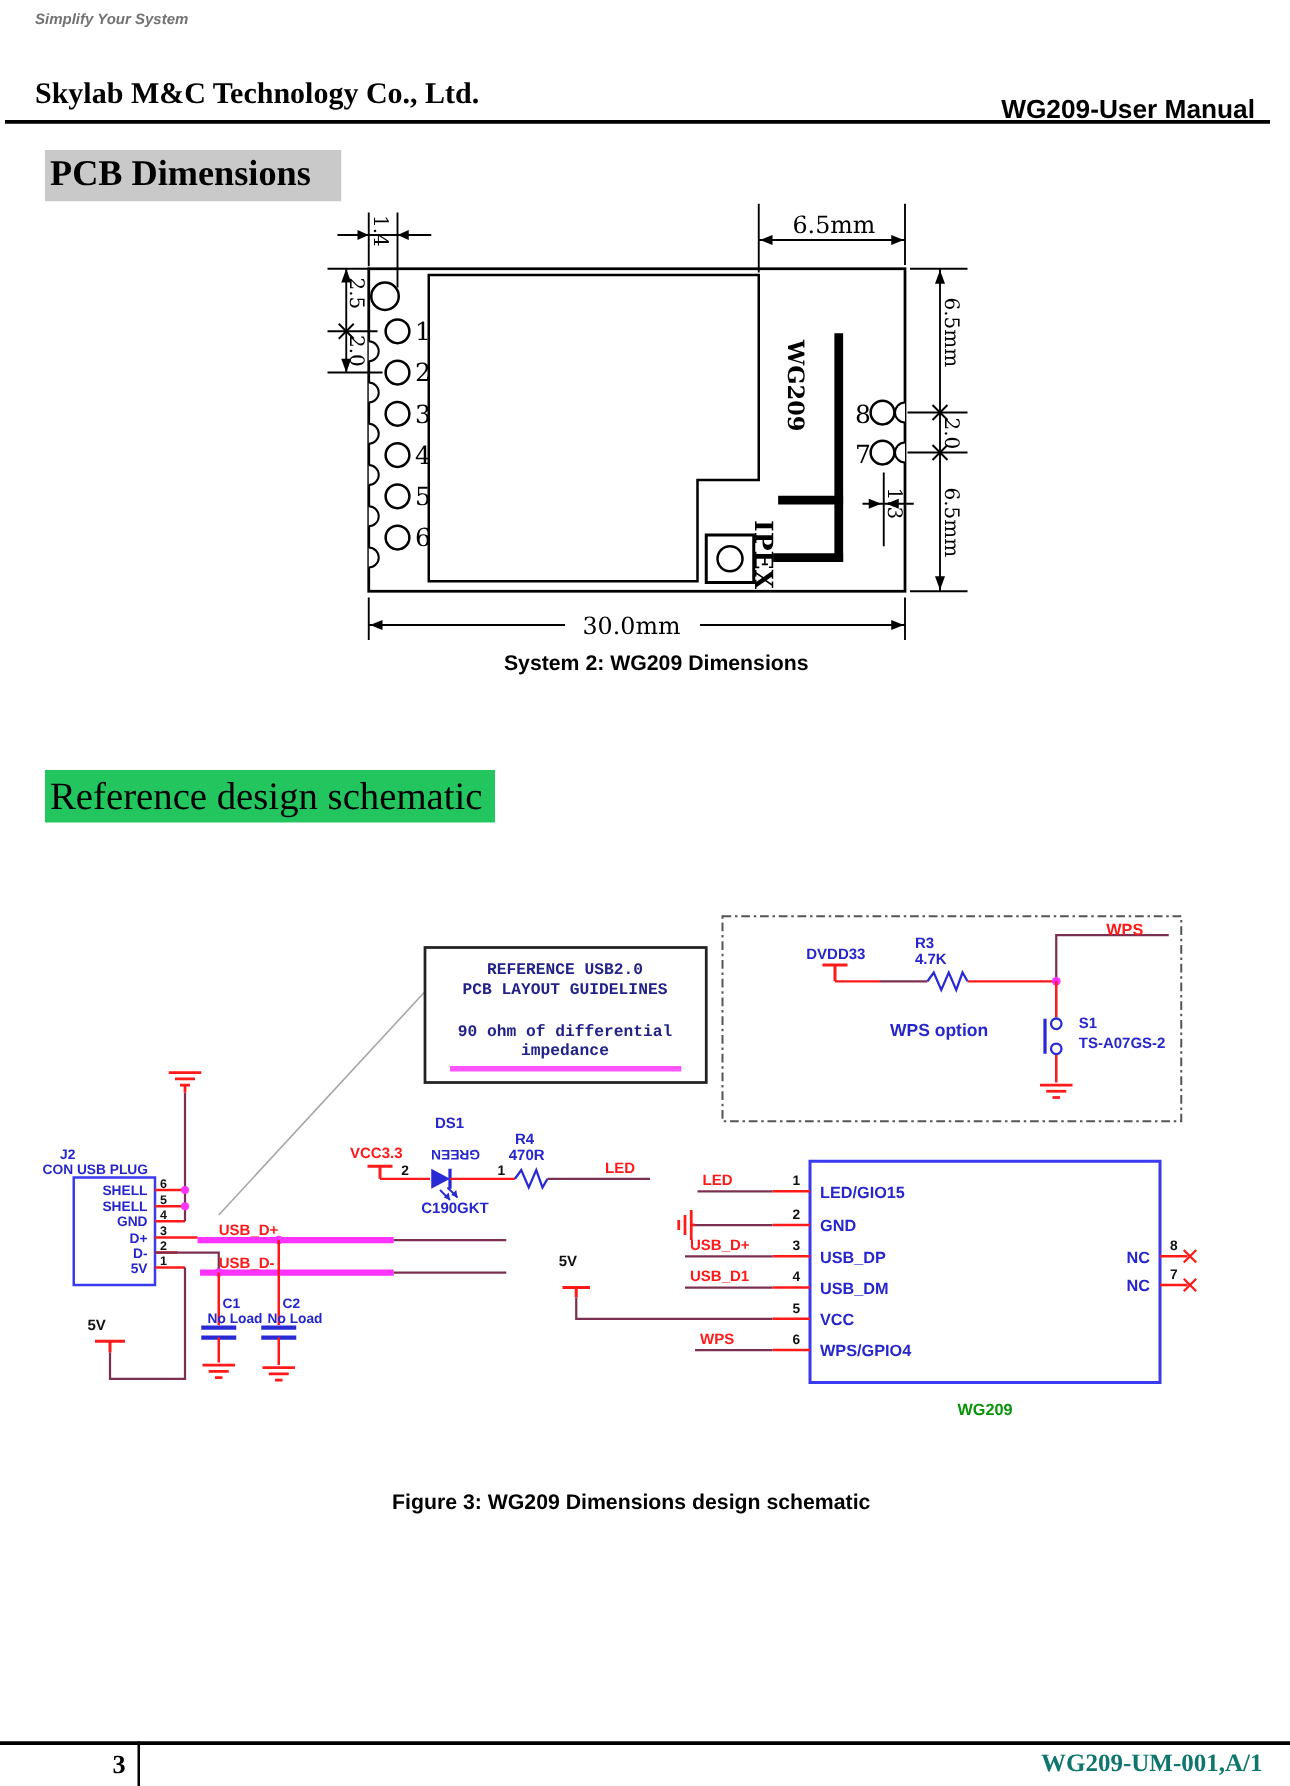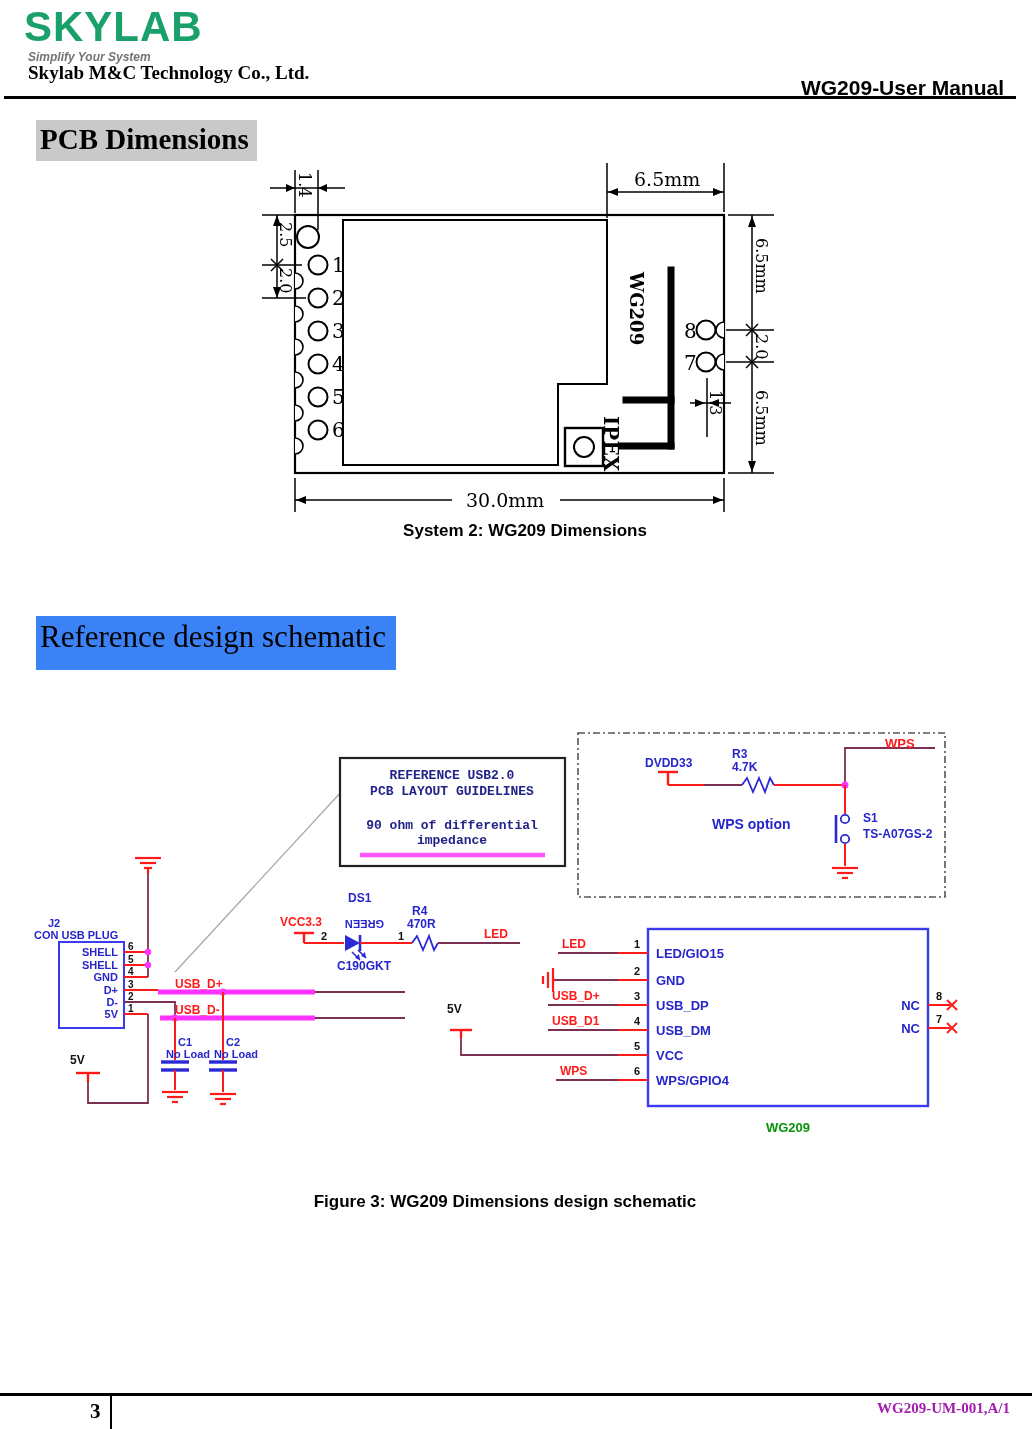--- a/index.html
+++ b/index.html
@@ -4,54 +4,53 @@
 <style>
   html,body{margin:0;padding:0;}
   body{width:1032px;height:1429px;position:relative;background:#ffffff;
        font-family:"Liberation Sans",sans-serif;overflow:hidden;}
   .abs{position:absolute;}
   
   .brand{font-family:"Liberation Sans",sans-serif;font-weight:800;font-style:normal;
          font-size:42px;letter-spacing:1px;color:#1aa06a;line-height:1;}
   .tagline{font-family:"Liberation Sans",sans-serif;font-weight:700;font-style:italic;
            font-size:12px;color:#737373;}
-  .company{font-family:"Liberation Serif",serif;font-weight:700;font-size:19px;color:#000;}
+  .company{font-family:"Liberation Serif",serif;font-weight:700;font-size:24px;color:#000;}
   .manual{font-family:"Liberation Sans",sans-serif;font-weight:700;font-size:21px;color:#000;}
   .rule{background:#000;}
   
   .h-pcb{font-family:"Liberation Serif",serif;font-weight:700;font-size:29px;color:#000;
-         background:#c9c9c9;padding:3px 8px 5px 4px;}
+         background:#c9c9c9;padding:3px 24px 5px 4px;}
   .h-ref{font-family:"Liberation Serif",serif;font-weight:400;font-size:31px;color:#000;
-         background:#3b82f6;padding:3px 10px 15px 4px;}
+         background:#22c55e;padding:3px 10px 3px 4px;}
   .caption{font-family:"Liberation Sans",sans-serif;font-weight:700;font-size:17px;
            color:#000;text-align:center;}
   
   .pageno{font-family:"Liberation Serif",serif;font-weight:700;font-size:21px;color:#000;}
-  .docno{font-family:"Liberation Serif",serif;font-weight:700;font-size:15px;color:#a21caf;}
+  .docno{font-family:"Liberation Serif",serif;font-weight:700;font-size:20px;color:#0f766e;}
   
   svg text{user-select:none;}
   .dimtxt{font-family:"DejaVu Serif",serif;font-size:16px;fill:#000;}
   .dimbig{font-family:"DejaVu Serif",serif;font-size:19px;fill:#000;}
   .padnum{font-family:"DejaVu Serif",serif;font-size:20px;fill:#000;}
   .fig2lbl{font-family:"DejaVu Serif",serif;font-weight:700;fill:#000;}
   .k{stroke:#000;fill:none;}
   .sch-blue{font-family:"Liberation Sans",sans-serif;font-weight:700;fill:#2626cc;}
   .sch-red{font-family:"Liberation Sans",sans-serif;font-weight:700;fill:#ff1a1a;}
   .sch-blk{font-family:"Liberation Sans",sans-serif;font-weight:700;fill:#111;}
   .sch-grn{font-family:"Liberation Sans",sans-serif;font-weight:700;fill:#089408;}
   .mono{font-family:"Liberation Mono",monospace;font-weight:700;fill:#222288;}
   .wire{stroke:#7c3051;stroke-width:1.8;fill:none;}
   .rwire{stroke:#ff1a1a;stroke-width:1.8;fill:none;}
   .bluestroke{stroke:#2a2ad4;fill:none;}
 </style>
 </head>
 <body>
 
 <div class="abs" style="left:24px;top:6px;">
-  <div class="brand">SKYLAB</div>
   <div class="tagline" style="margin:2px 0 0 4px;">Simplify Your System</div>
 </div>
 <div class="abs company" style="left:28px;top:62px;">Skylab M&amp;C Technology Co., Ltd.</div>
 <div class="abs manual" style="right:28px;top:76px;">WG209-User Manual</div>
 <div class="abs rule" style="left:4px;top:96px;width:1012px;height:3px;"></div>
 
 <div class="abs h-pcb" style="left:36px;top:120px;">PCB Dimensions</div>
 
 <svg class="abs" style="left:255px;top:148px;" width="540" height="402" viewBox="255 148 540 402">
 

